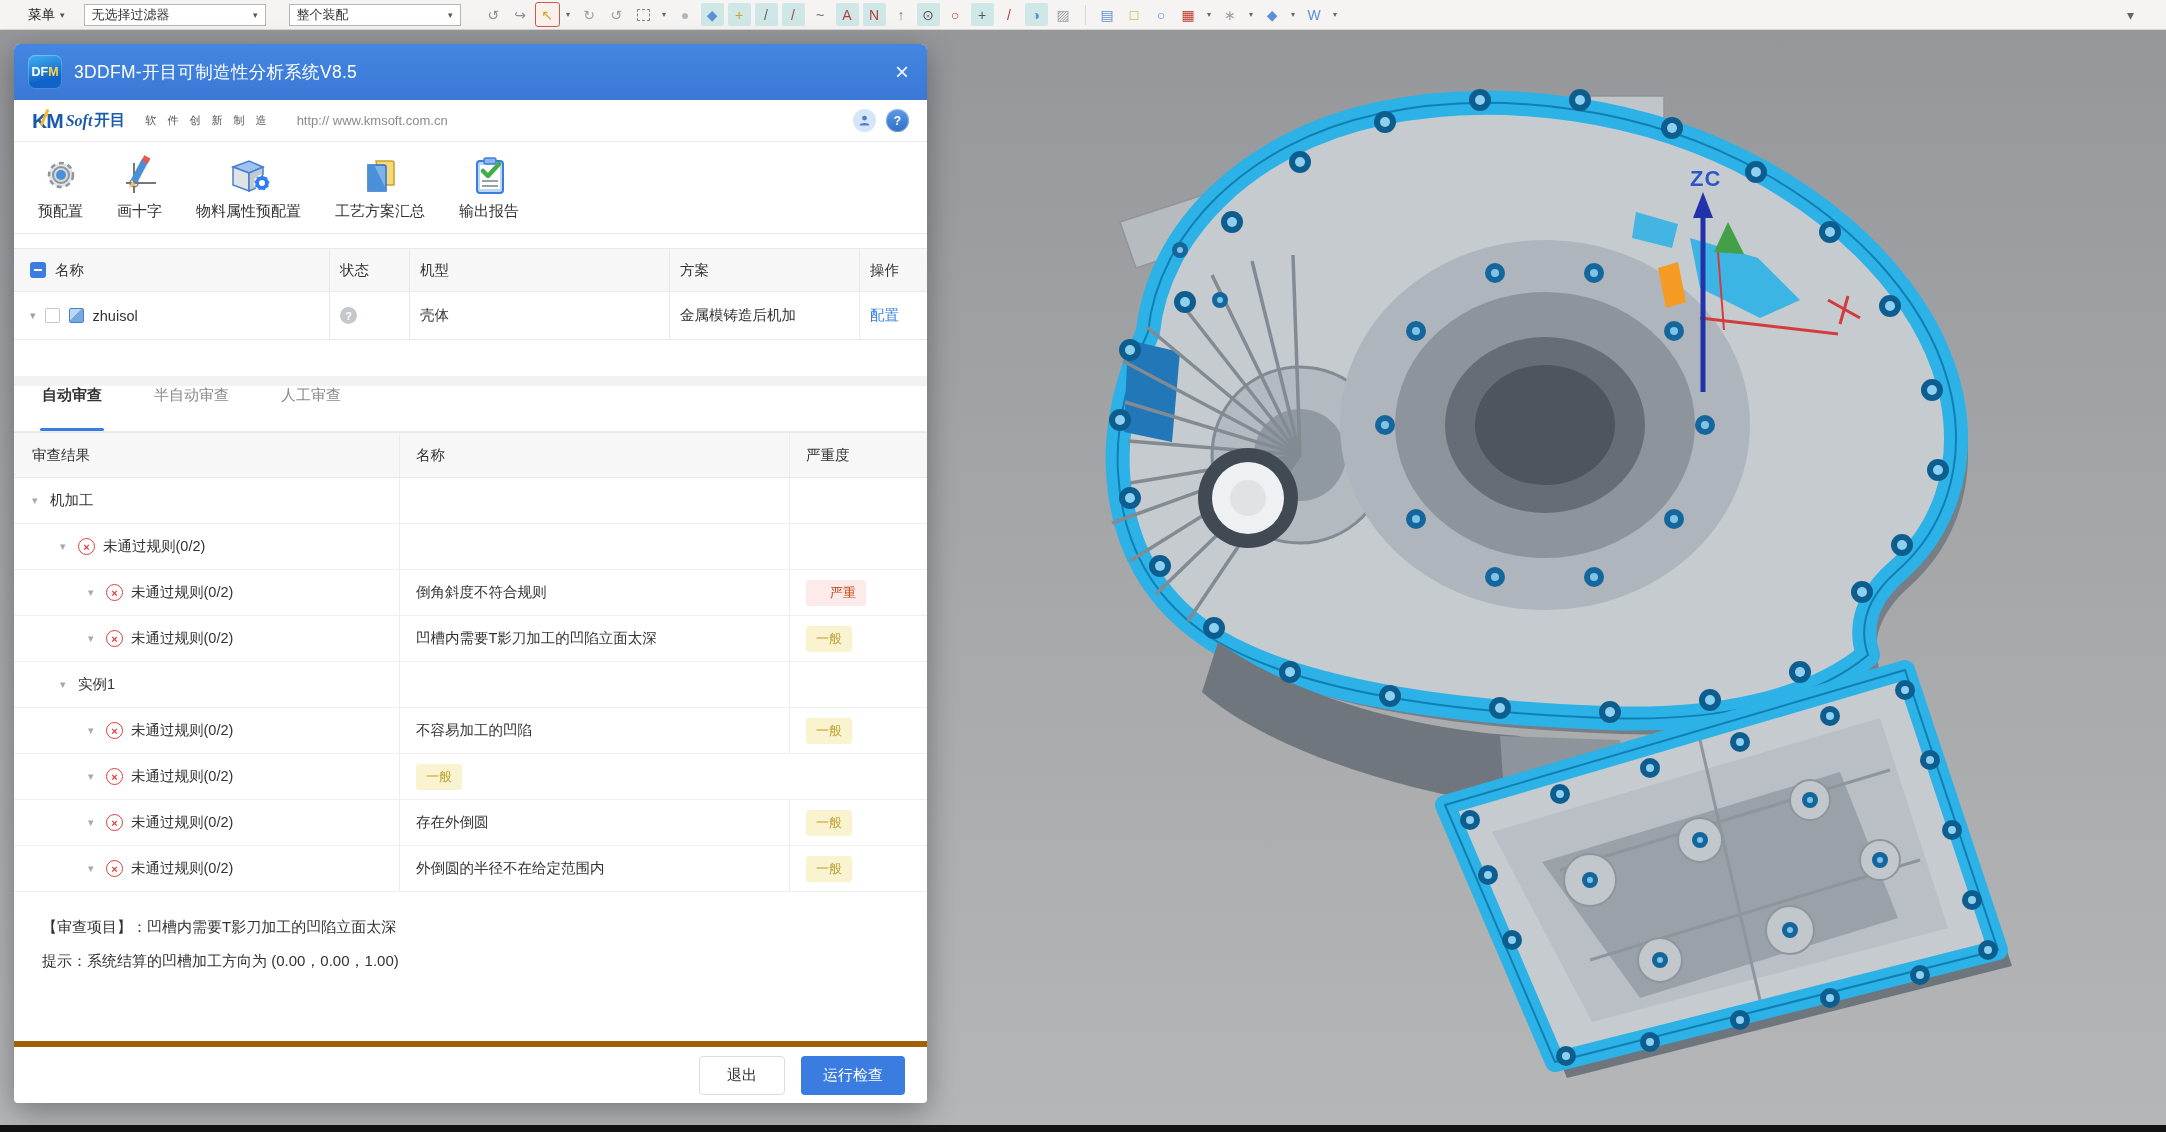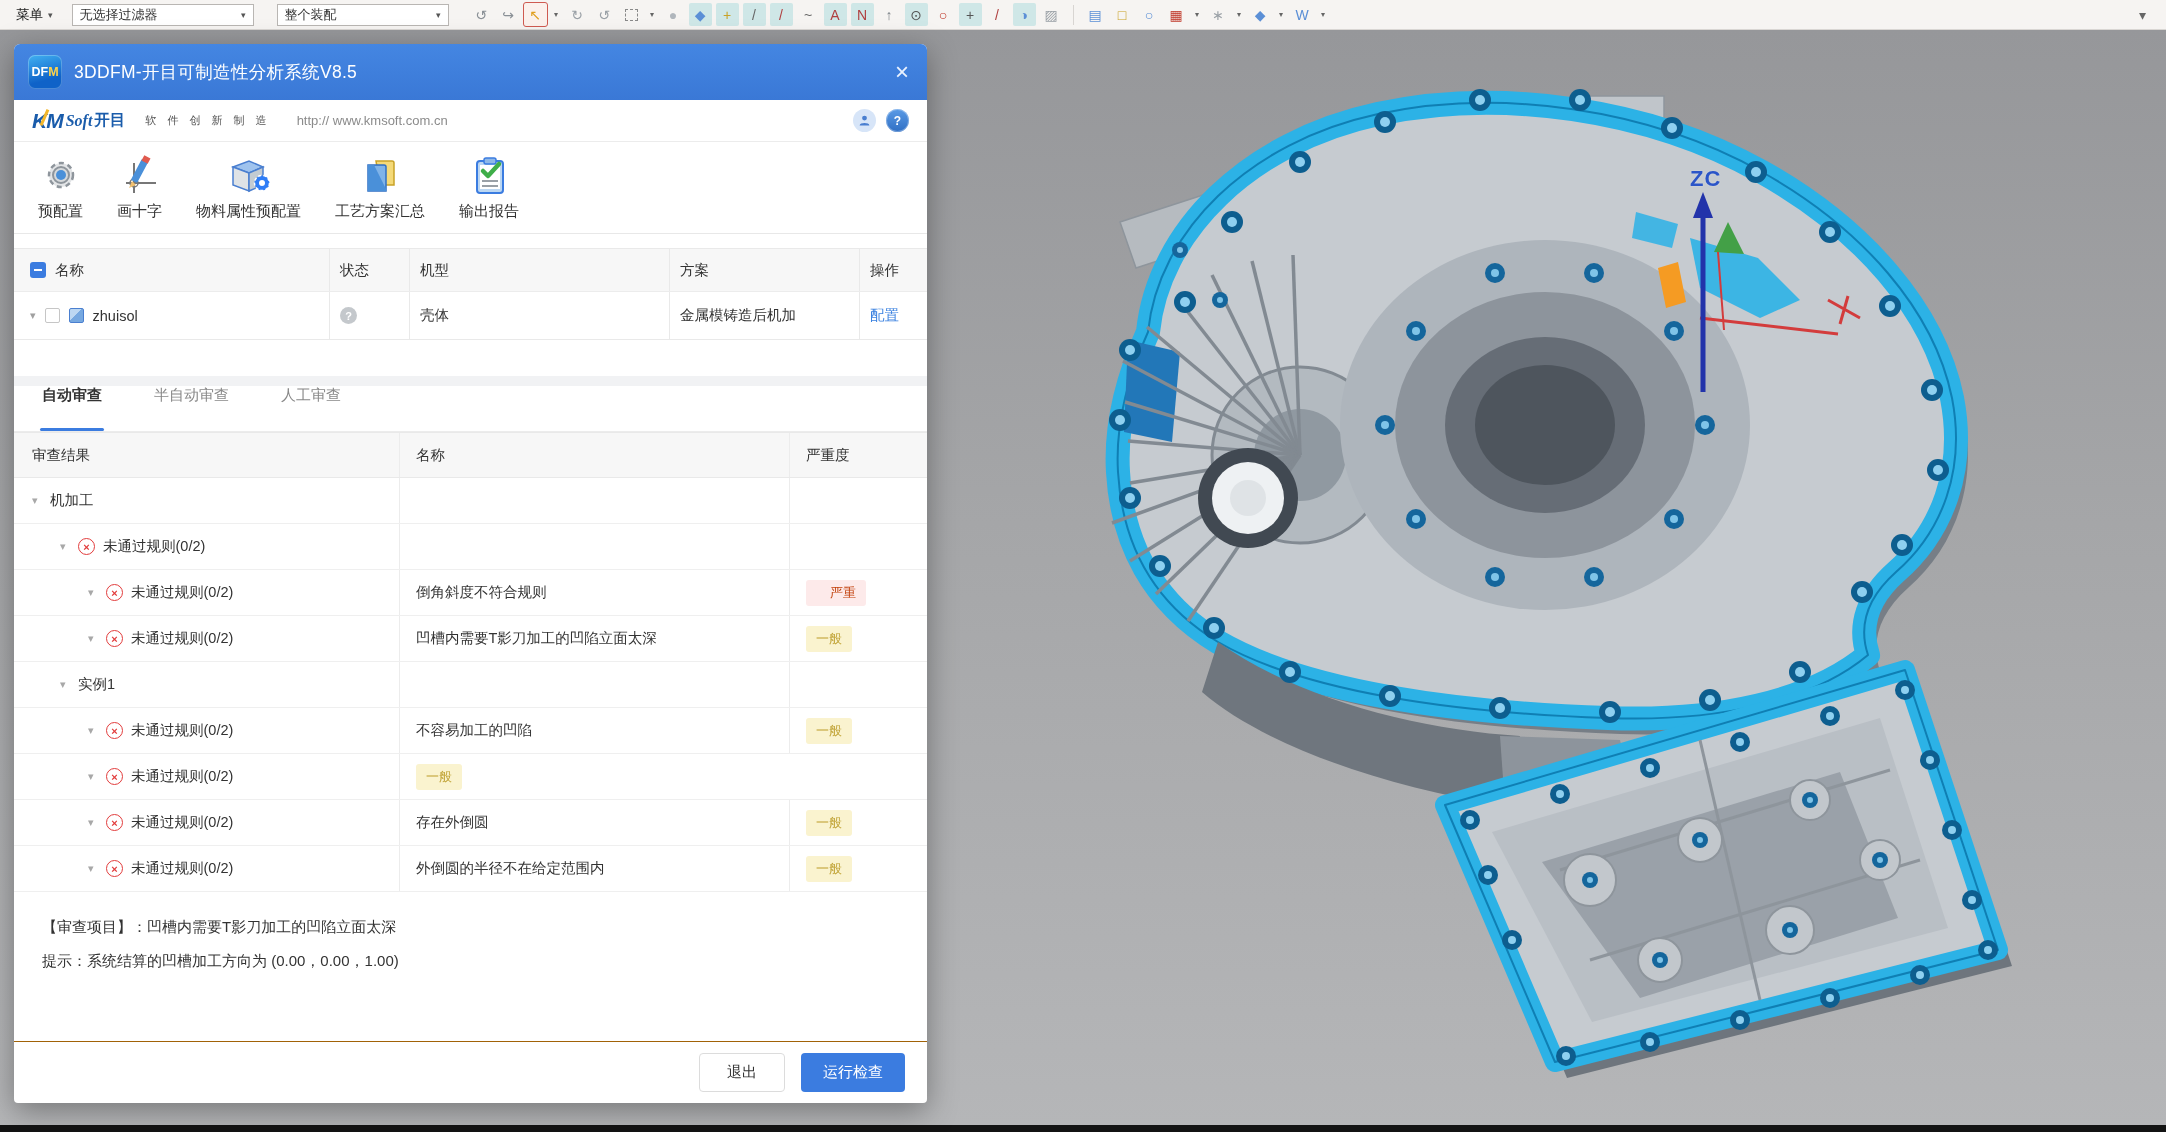--- a/index.html
+++ b/index.html
@@ -1,21 +1,21 @@
 <!DOCTYPE html>
 <html><head>
 <meta charset="utf-8">
 <style>
   * { margin:0; padding:0; box-sizing:border-box; }
   html,body { width:2166px; height:1132px; }
   body { font-family:"Liberation Sans","DejaVu Sans",sans-serif; background:#aeafb1; position:relative; overflow:hidden; }
 
   
   .top-toolbar { position:absolute; left:0; top:0; width:2166px; height:30px; background:#f6f4f2;
-    border-bottom:1px solid #d9d6d3; display:flex; align-items:center; padding:0 12px; gap:7px; z-index:5; }
+    border-bottom:1px solid #d9d6d3; display:flex; align-items:center; padding:0 24px; gap:7px; z-index:5; }
   .menu-btn { display:flex; align-items:center; gap:5px; font-size:13.5px; color:#222; padding:0 4px; cursor:default; }
   .combo { height:22px; background:#fff; border:1px solid #b9b6b3; display:flex; align-items:center;
     justify-content:space-between; font-size:13px; color:#333; padding:0 7px; }
   .combo.w1 { width:182px; margin-left:8px; }
   .combo.w2 { width:172px; margin-left:16px; margin-right:14px; }
   .caret-g { font-size:9px; color:#555; }
   .tbi { width:23px; height:23px; display:inline-flex; align-items:center; justify-content:center;
     font-size:14px; border-radius:2px; flex:0 0 auto; }
   .tbi.teal { background:#cfe7e7; }
   .tbi.boxed { outline:1px solid #cf5a50; background:#fbf1ec; }
@@ -40,21 +40,21 @@
   .titlebar { height:56px; background:linear-gradient(180deg,#4486e2,#3a78d6); display:flex; align-items:center;
     padding:0 18px 0 14px; flex:0 0 auto; }
   .app-badge { width:34px; height:34px; border-radius:7px; background:linear-gradient(165deg,#41b1f2 0%,#0f62c8 70%);
     display:flex; align-items:center; justify-content:center; font-weight:bold; font-size:12.5px; color:#fff;
     box-shadow:inset 0 0 0 1px rgba(255,255,255,.25); }
   .app-badge .gold { color:#ffd24a; }
   .dlg-title { color:#fff; font-size:17.5px; font-weight:500; margin-left:12px; letter-spacing:.3px; }
   .dlg-close { margin-left:auto; color:#eaf2ff; font-size:24px; line-height:1; cursor:default; }
 
   .brandbar { height:42px; display:flex; align-items:center; padding:0 18px; border-bottom:1px solid #ececec; flex:0 0 auto; }
-  .km { font-size:21px; font-weight:800; font-style:italic; color:#1a5cab; position:relative; letter-spacing:-1px; }
+  .km { font-size:21px; font-weight:800; color:#1a5cab; position:relative; letter-spacing:-1px; }
   .km::after { content:""; position:absolute; left:11px; top:0px; width:3px; height:17px; background:#f3b72b; transform:rotate(24deg); }
   .soft { font-family:"Liberation Serif","DejaVu Serif",serif; font-style:italic; font-weight:bold; font-size:16px; color:#1a5cab; margin-left:3px; }
   .kaimu { font-size:15.5px; font-weight:bold; color:#1a5cab; margin-left:2px; }
   .slogan { margin-left:20px; font-size:11px; color:#555; letter-spacing:4px; }
   .brand-url { margin-left:26px; font-size:13px; color:#8b8b8b; }
   .brand-icons { margin-left:auto; display:flex; gap:10px; align-items:center; }
   .person-ic { width:23px; height:23px; border-radius:50%; background:#d7e5f8; display:flex; align-items:center; justify-content:center; }
   .help-ic { width:23px; height:23px; border-radius:50%; background:linear-gradient(180deg,#5b9be6,#2f6fc4); color:#fff;
     font-size:12px; font-weight:bold; display:flex; align-items:center; justify-content:center; box-shadow:inset 0 0 0 1px rgba(255,255,255,.3); }
 
@@ -108,21 +108,21 @@
   .fail { width:17px; height:17px; border:1.5px solid #e23c3c; border-radius:50%; color:#e23c3c; font-size:11px; font-weight:bold;
     display:inline-flex; align-items:center; justify-content:center; margin-right:8px; flex:0 0 auto; }
   .badge { display:inline-block; font-size:13px; padding:4px 10px; border-radius:3px; }
   .badge.severe { color:#c2410c; background:#fdeaea;padding-left:24px; }
   .badge.normal { color:#bfa132; background:#faf3cf; }
 
   
   .detail { padding:18px 0 0 28px; font-size:15px; color:#333; line-height:34px; flex:0 0 auto; }
 
   
-  .footer { margin-top:auto; border-top:1px solid #a16207; height:62px; display:flex; align-items:center;
+  .footer { margin-top:auto; border-top:6px solid #a16207; height:62px; display:flex; align-items:center;
     justify-content:flex-end; gap:16px; padding-right:22px; flex:0 0 auto; }
   .btn-exit { background:#fff; border:1px solid #dcdcdc; border-radius:4px; padding:9px 27px; font-size:15px; color:#333; cursor:default; }
   .btn-run { background:#3b7ce0; border:none; border-radius:4px; padding:10px 22px; font-size:15px; color:#fff; cursor:default; }
 </style>
 </head>
 <body>
 
 <div class="top-toolbar">
   <div class="menu-btn">
     <span>菜单</span>

